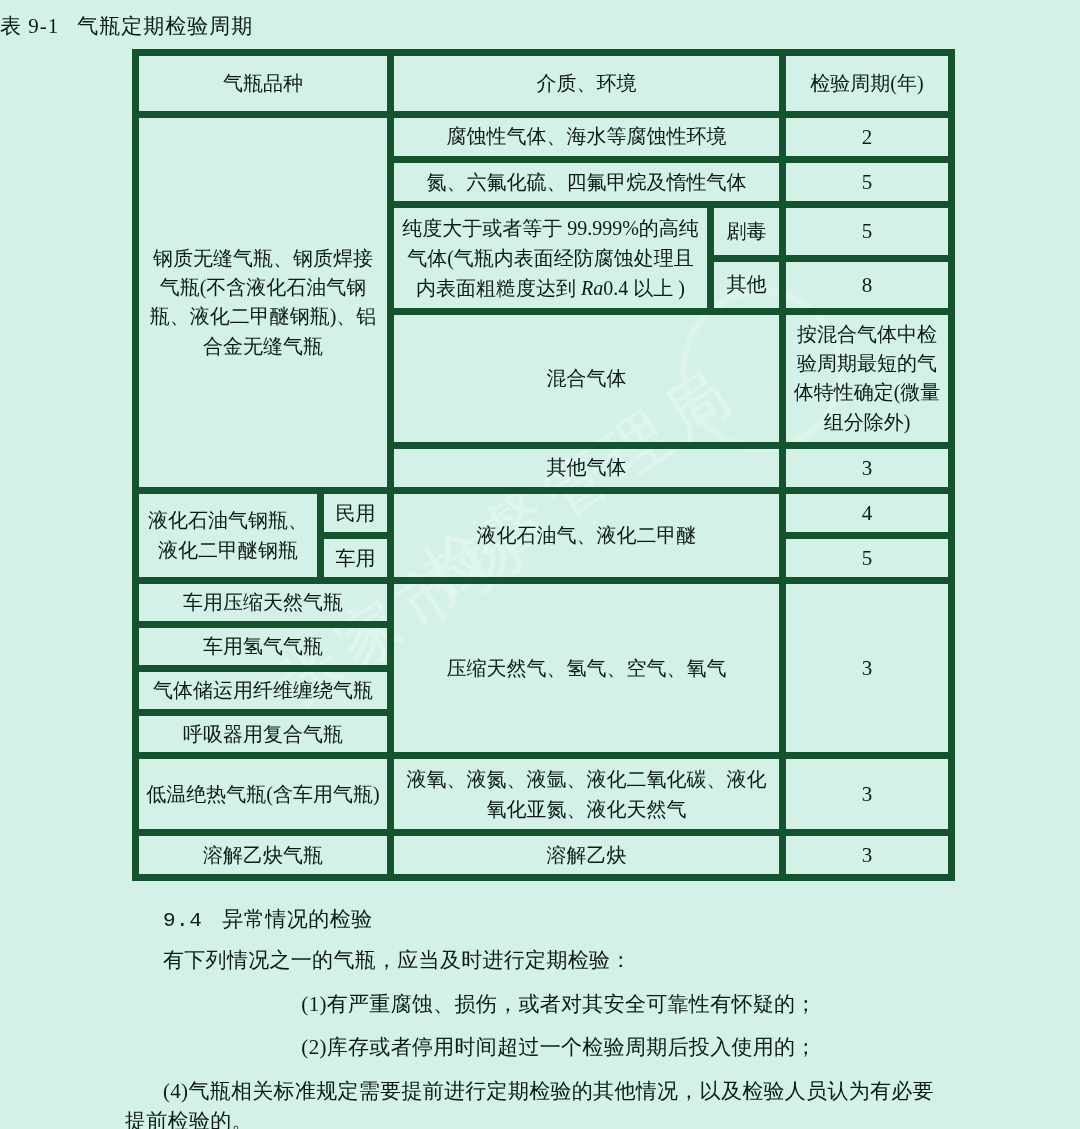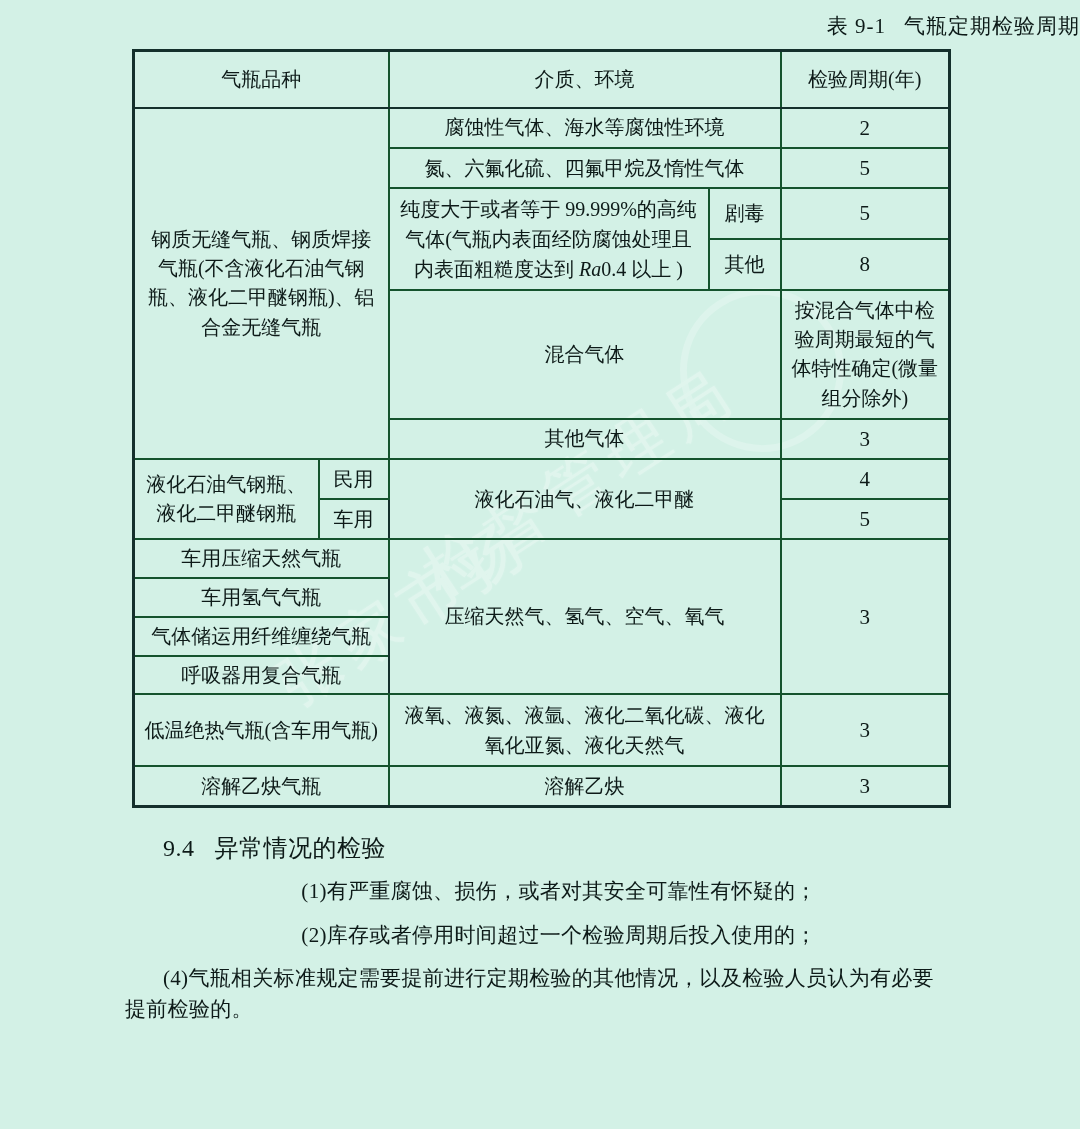--- a/index.html
+++ b/index.html
@@ -50,21 +50,21 @@
 
   
   #page {
     position: relative;
     z-index: 5;
     width: 1080px;
   }
 
   
   #table-caption {
-    text-align: right;
+    text-align: left;
     font-size: 21px;
     padding: 12px 0 9px 0;
     letter-spacing: 1px;
     position: relative;
     z-index: 6;
   }
   #table-caption .cap-num { margin-right: 18px; }
 
   
   #gas-table-wrap {
@@ -75,21 +75,21 @@
   }
   table.gas-table {
     width: 816px;
     border-collapse: collapse;
     table-layout: fixed;
     background: transparent;
     font-size: 20px;
     line-height: 1.34;
   }
   table.gas-table td, table.gas-table th {
-    border: 2px solid #14532d;
+    border: 7px solid #14532d;
     padding: 5px 7px;
     text-align: center;
     vertical-align: middle;
     font-weight: normal;
     background: transparent;
   }
   
   table.gas-table {
     border: 3px solid #14302c;
   }
@@ -130,23 +130,24 @@
 
   
   #body-text {
     width: 830px;
     margin: 0 auto;
     padding-top: 20px;
     position: relative;
     z-index: 6;
   }
   #body-text .heading {
-    font-size: 24px;
+    font-size: 21px;
     padding: 4px 0 12px 38px;
     letter-spacing: .5px;
+    font-family: Liberation Mono, monospace;
   }
   #body-text .heading .sec-no { margin-right: 20px; }
   #body-text p {
     margin: 0;
     padding: 0 0 13px 0;
     font-size: 21px;
     line-height: 1.45;
     letter-spacing: .3px;
   }
   #body-text p.indent { text-indent: 38px; }
@@ -251,18 +252,19 @@
           <td class="cell-num col-sep-left">3</td>
         </tr>
       </tbody>
     </table>
   </div>
 
   <div id="body-text">
     <div class="heading">
       <span class="sec-no">9.4</span><span>异常情况的检验</span>
     </div>
+    <p class="indent">有下列情况之一的气瓶，应当及时进行定期检验：</p>
     <p class="hang">(1)有严重腐蚀、损伤，或者对其安全可靠性有怀疑的；</p>
     <p class="hang">(2)库存或者停用时间超过一个检验周期后投入使用的；</p>
     <p class="flow">(4)气瓶相关标准规定需要提前进行定期检验的其他情况，以及检验人员认为有必要提前检验的。</p>
   </div>
 
 </div>
 
 </body></html>

